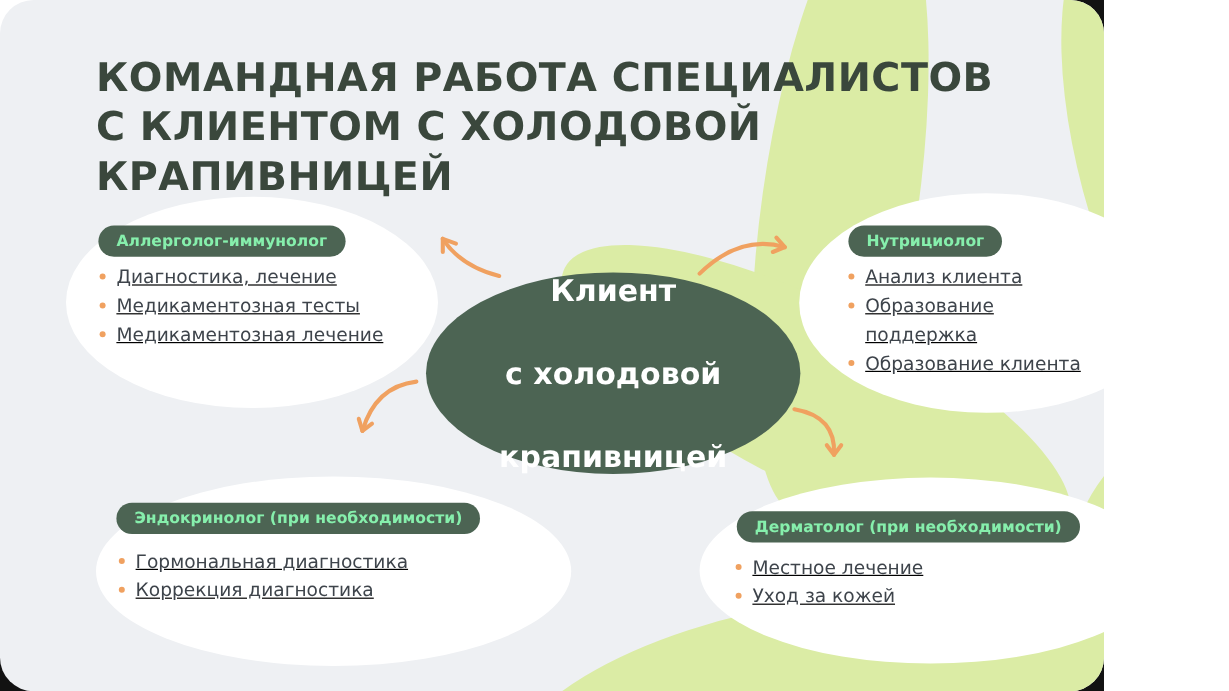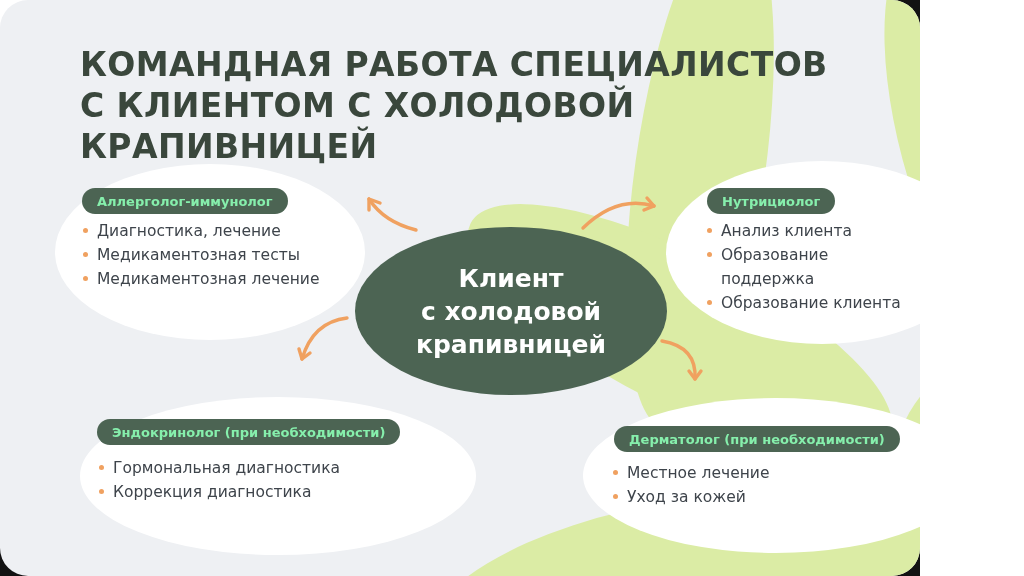--- a/index.html
+++ b/index.html
@@ -35,30 +35,30 @@
   .title{position:absolute;left:80px;top:44px;font-size:33px;line-height:41px;font-weight:bold;color:var(--title);letter-spacing:.4px;z-index:6;}
 
   .oval{position:absolute;background:var(--oval-bg);border-radius:50%;z-index:3;}
   .oval-tl{left:55px;top:164px;width:310px;height:176px;}
   .oval-tr{left:666px;top:161px;width:312px;height:183px;}
   .oval-bl{left:80px;top:397px;width:396px;height:158px;}
   .oval-br{left:583px;top:398px;width:385px;height:155px;}
 
   .center-node{position:absolute;left:355px;top:227px;width:312px;height:168px;background:var(--dark-green);
     border-radius:50%;display:flex;flex-direction:column;align-items:center;justify-content:center;
-    color:var(--center-text);font-weight:bold;font-size:25px;line-height:33px;text-align:center;z-index:4;}
+    color:var(--center-text);font-weight:bold;font-size:25px;line-height:33px;text-align:center;z-index:4;gap:36px;}
 
   .badge{position:absolute;background:var(--dark-green);color:#86efac;font-weight:bold;font-size:13px;
     line-height:1;padding:7px 15px 6px;border-radius:15px;white-space:nowrap;z-index:5;}
   .badge-tl{left:82px;top:188px;}
   .badge-tr{left:707px;top:188px;}
   .badge-bl{left:97px;top:419px;}
   .badge-br{left:614px;top:426px;}
 
-  .bullet-list{position:absolute;list-style:none;z-index:5;}
+  .bullet-list{position:absolute;list-style:none;z-index:5;text-decoration:underline;}
   .list-tl{left:83px;top:219px;}
   .list-tr{left:707px;top:219px;}
   .list-bl{left:99px;top:456px;}
   .list-br{left:613px;top:461px;}
   .bullet-list li{display:flex;align-items:flex-start;font-size:15.5px;line-height:24px;color:var(--body-text);}
   .dot{flex:0 0 auto;width:5px;height:5px;border-radius:50%;background:var(--orange);margin:9px 9px 0 0;}
 
   .arrows{position:absolute;inset:0;z-index:4;pointer-events:none;}
   .arrow{stroke:var(--orange);fill:none;stroke-width:3.4;stroke-linecap:round;stroke-linejoin:round;}
 </style>

